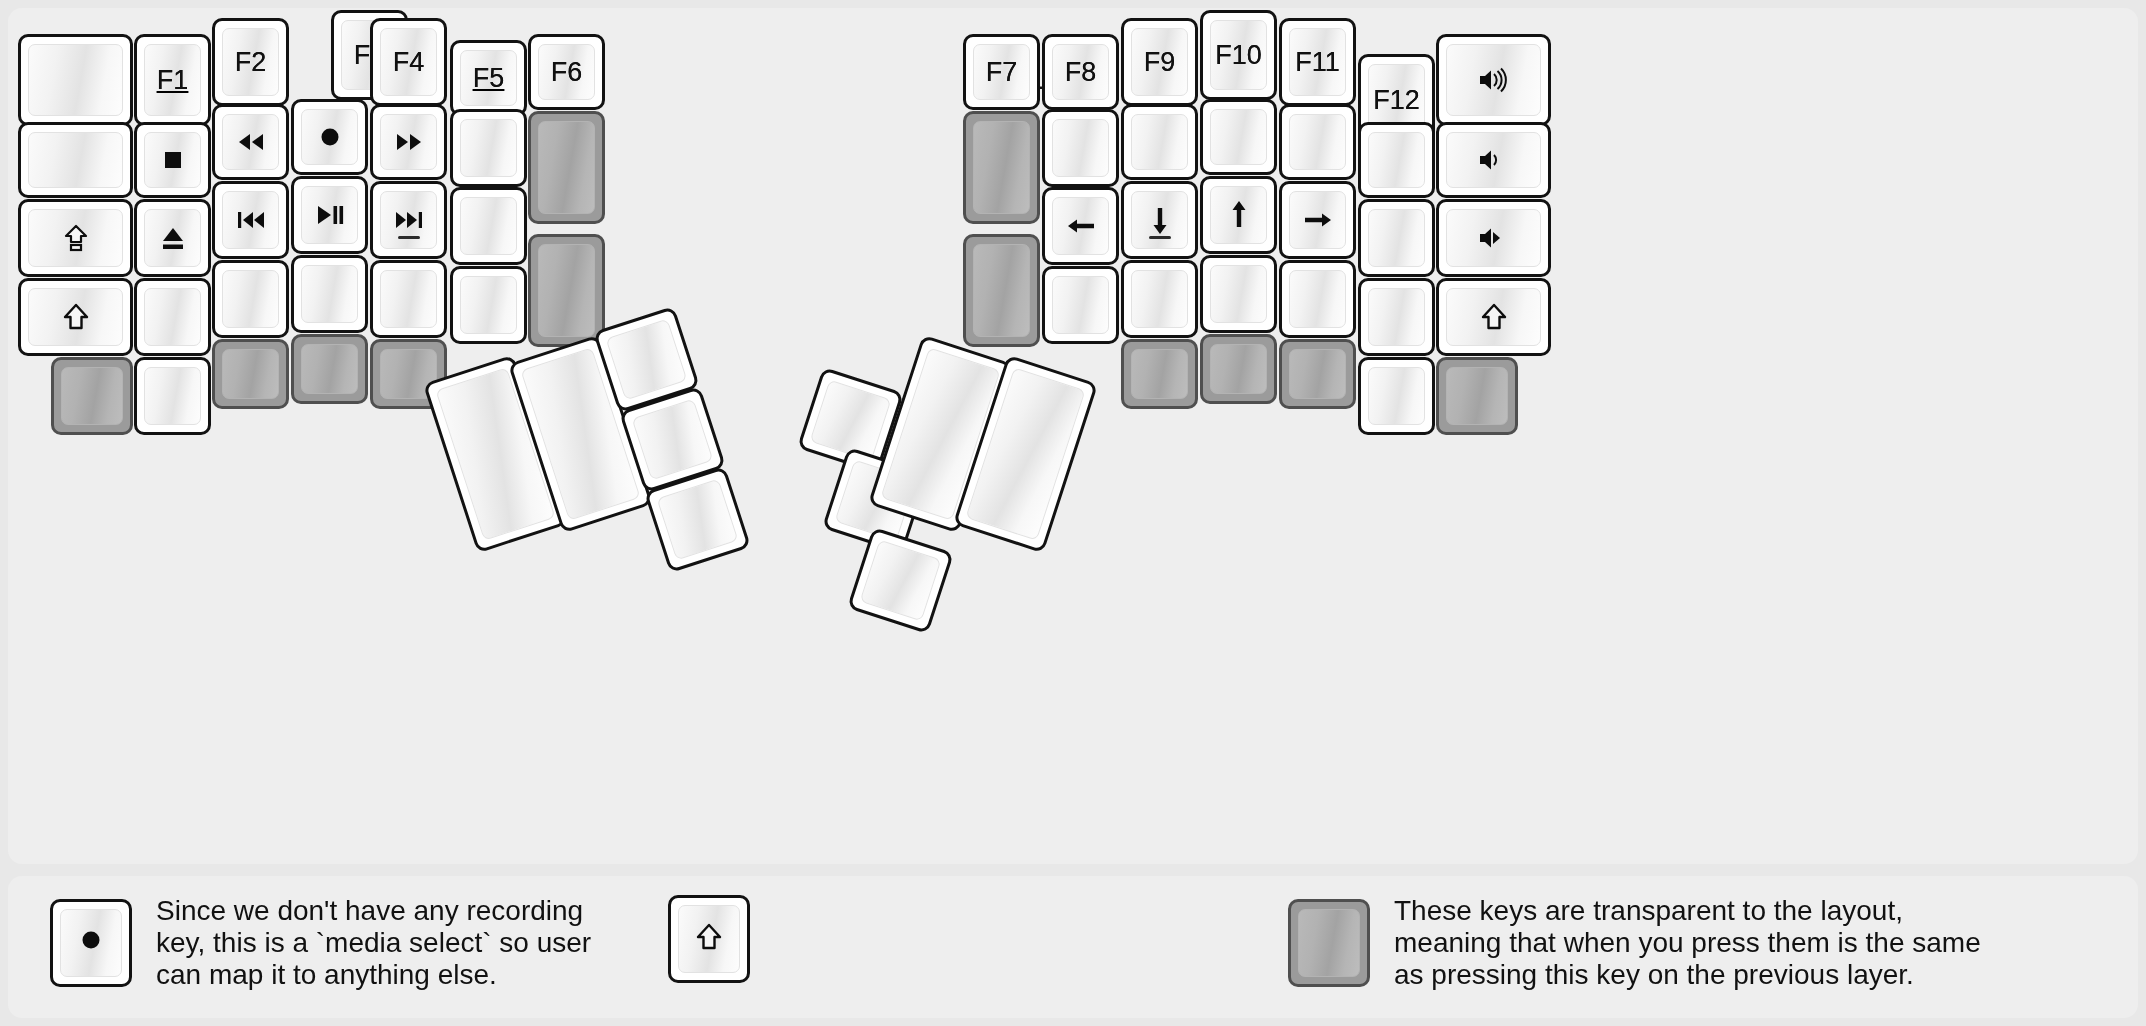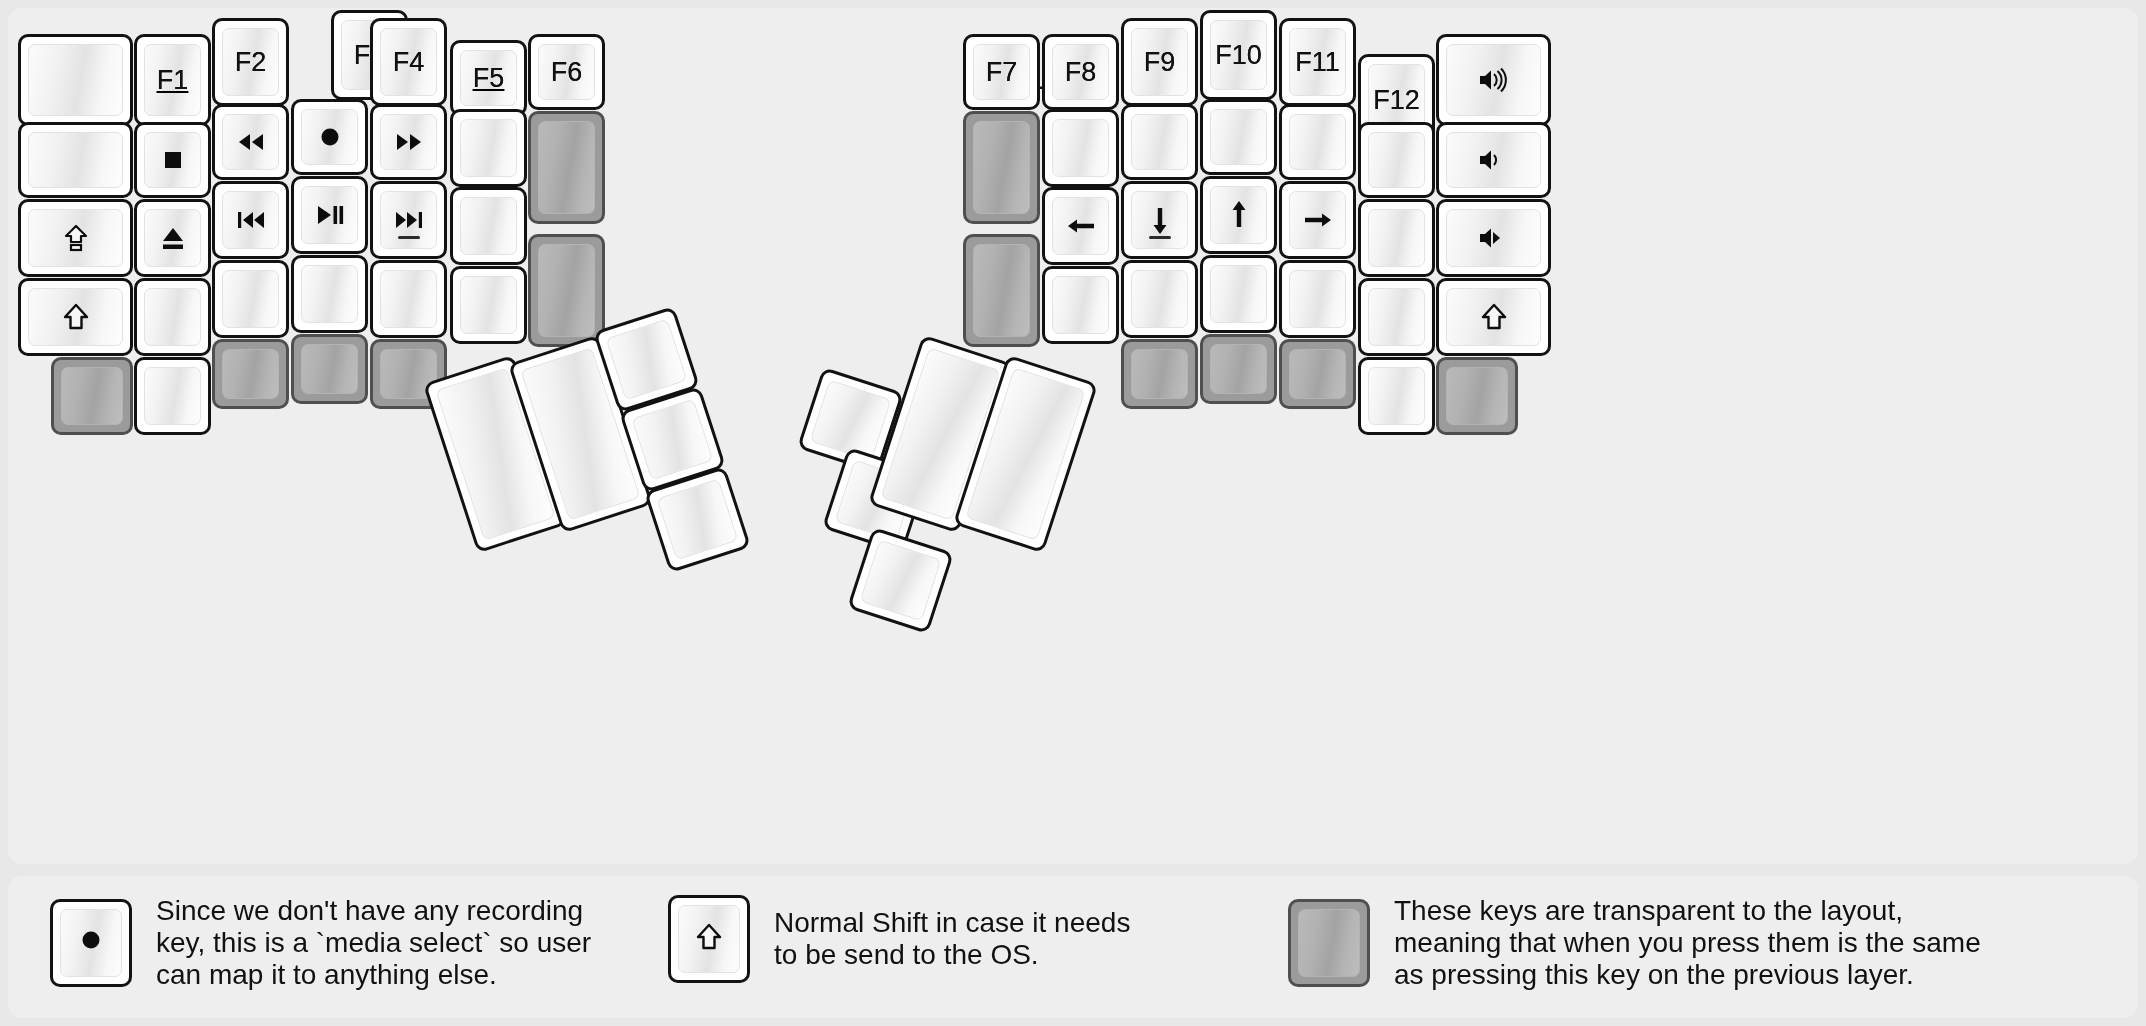--- a/index.html
+++ b/index.html
@@ -494,22 +494,20 @@
 can map it to anything else.</div>
       </div>
       <div class="legend-item" style="left: 668px; top: 895px;">
         <div class="legend-key">
           <div class="top">
             <span class="glyph"><svg width="34" height="34" viewBox="0 0 34 34" fill="#0d0d0d">
                 <path d="M17 5 L28 17 L22.5 17 L22.5 28 L11.5 28 L11.5 17 L6 17 Z" fill="#f6f6f6" stroke="#0d0d0d" stroke-width="2.4" stroke-linejoin="round"></path>
               </svg></span>
           </div>
         </div>
-        <div class="legend-text">Normal Shift in case it needs
-to be send to the OS.</div>
       </div>
       <div class="legend-item" style="left: 1288px; top: 895px;">
         <div class="legend-key transparent">
           <div class="top"></div>
         </div>
         <div class="legend-text">These keys are transparent to the layout,
 meaning that when you press them is the same
 as pressing this key on the previous layer.</div>
       </div>
     </div>

